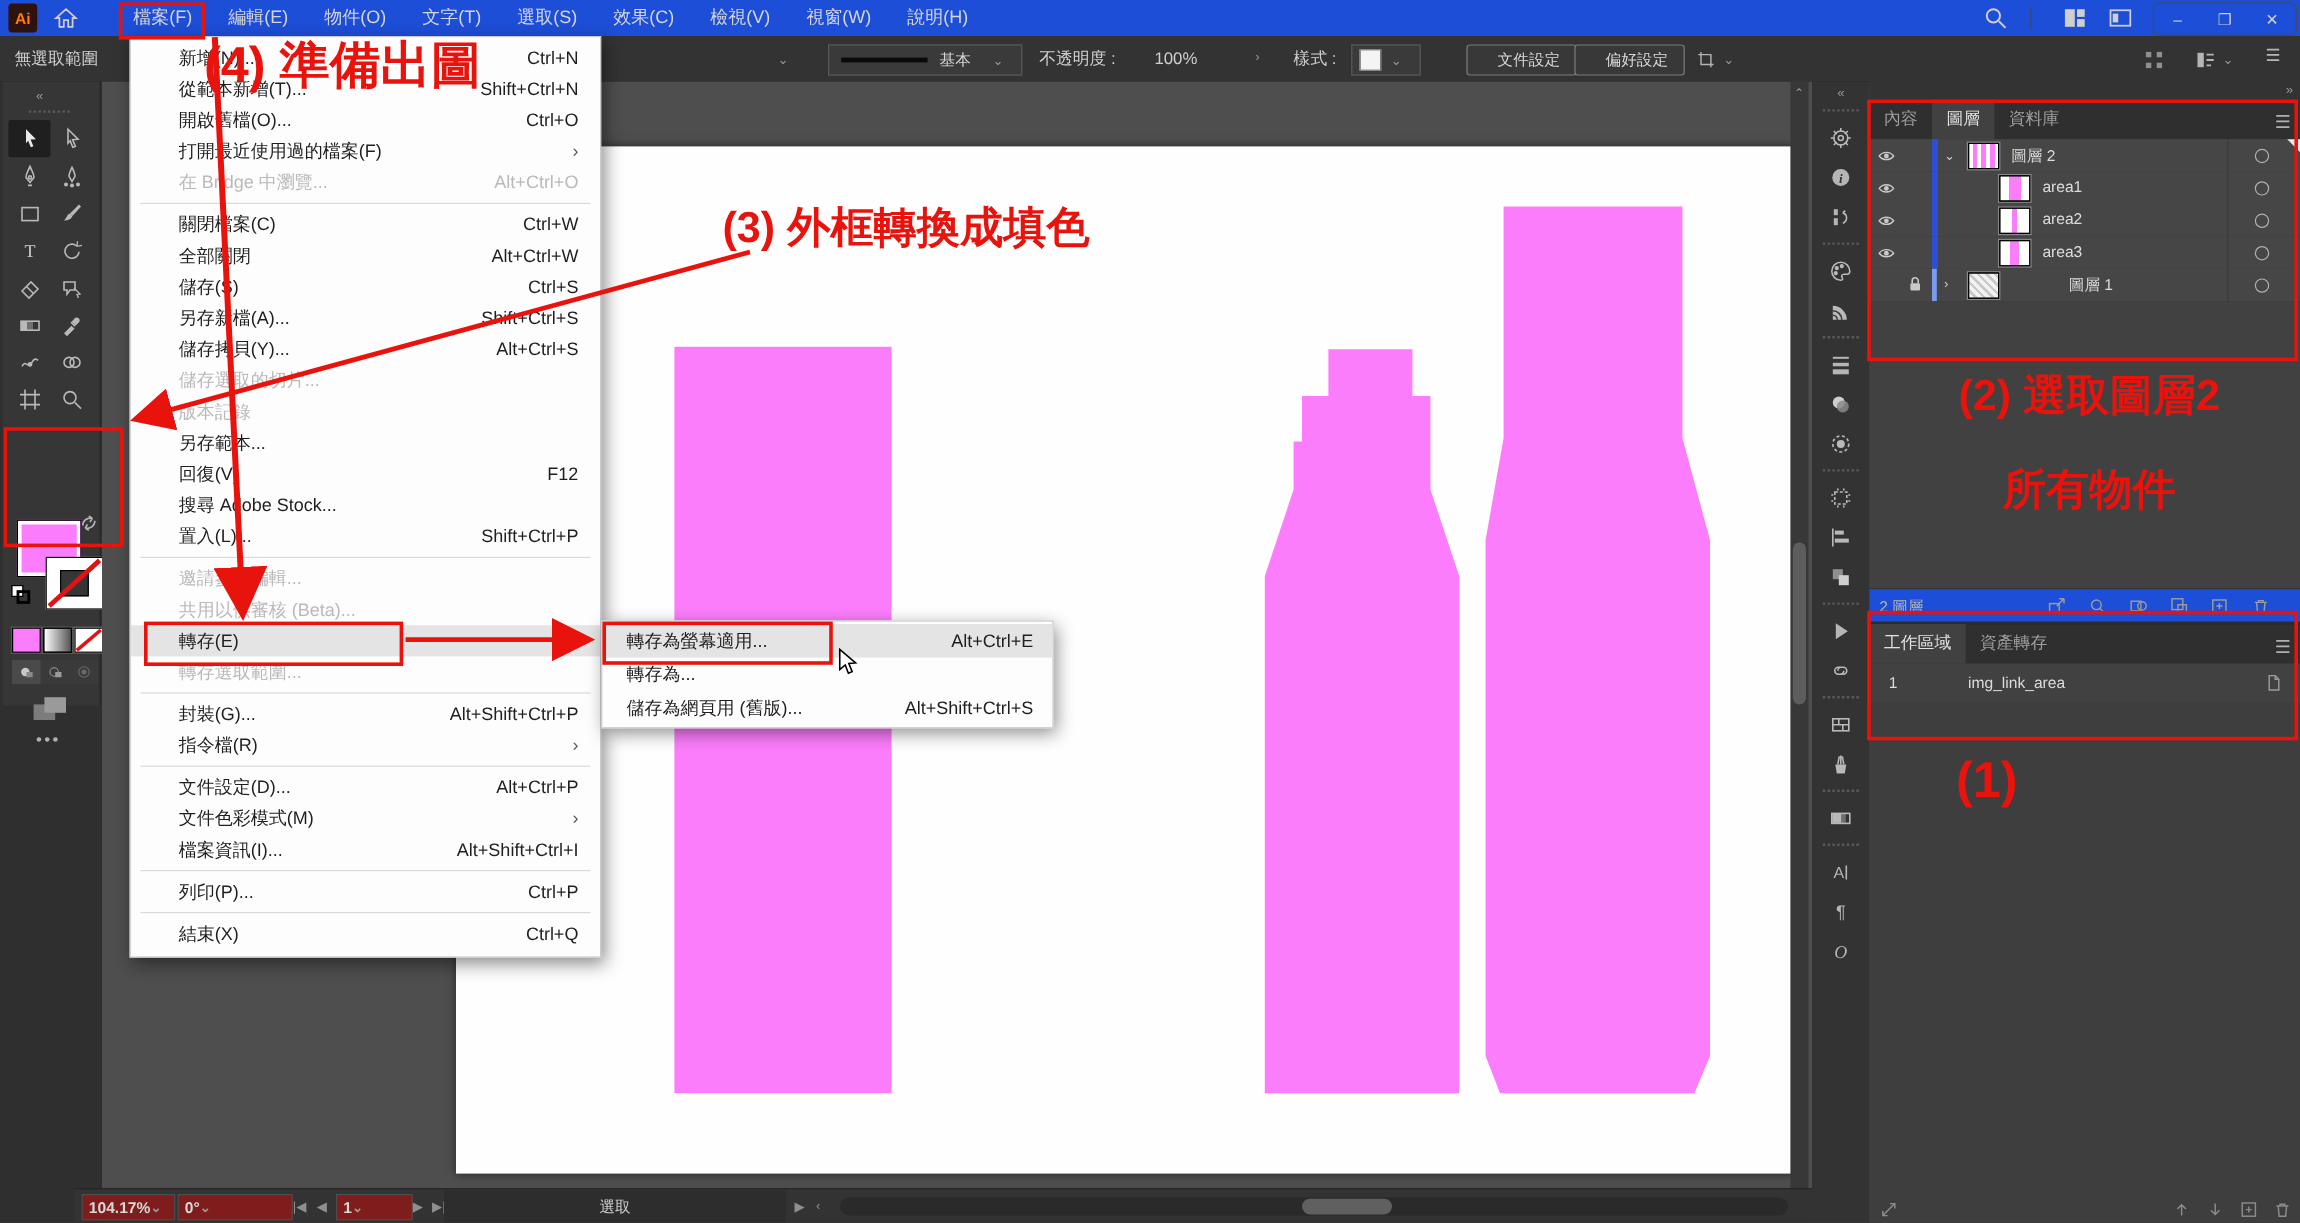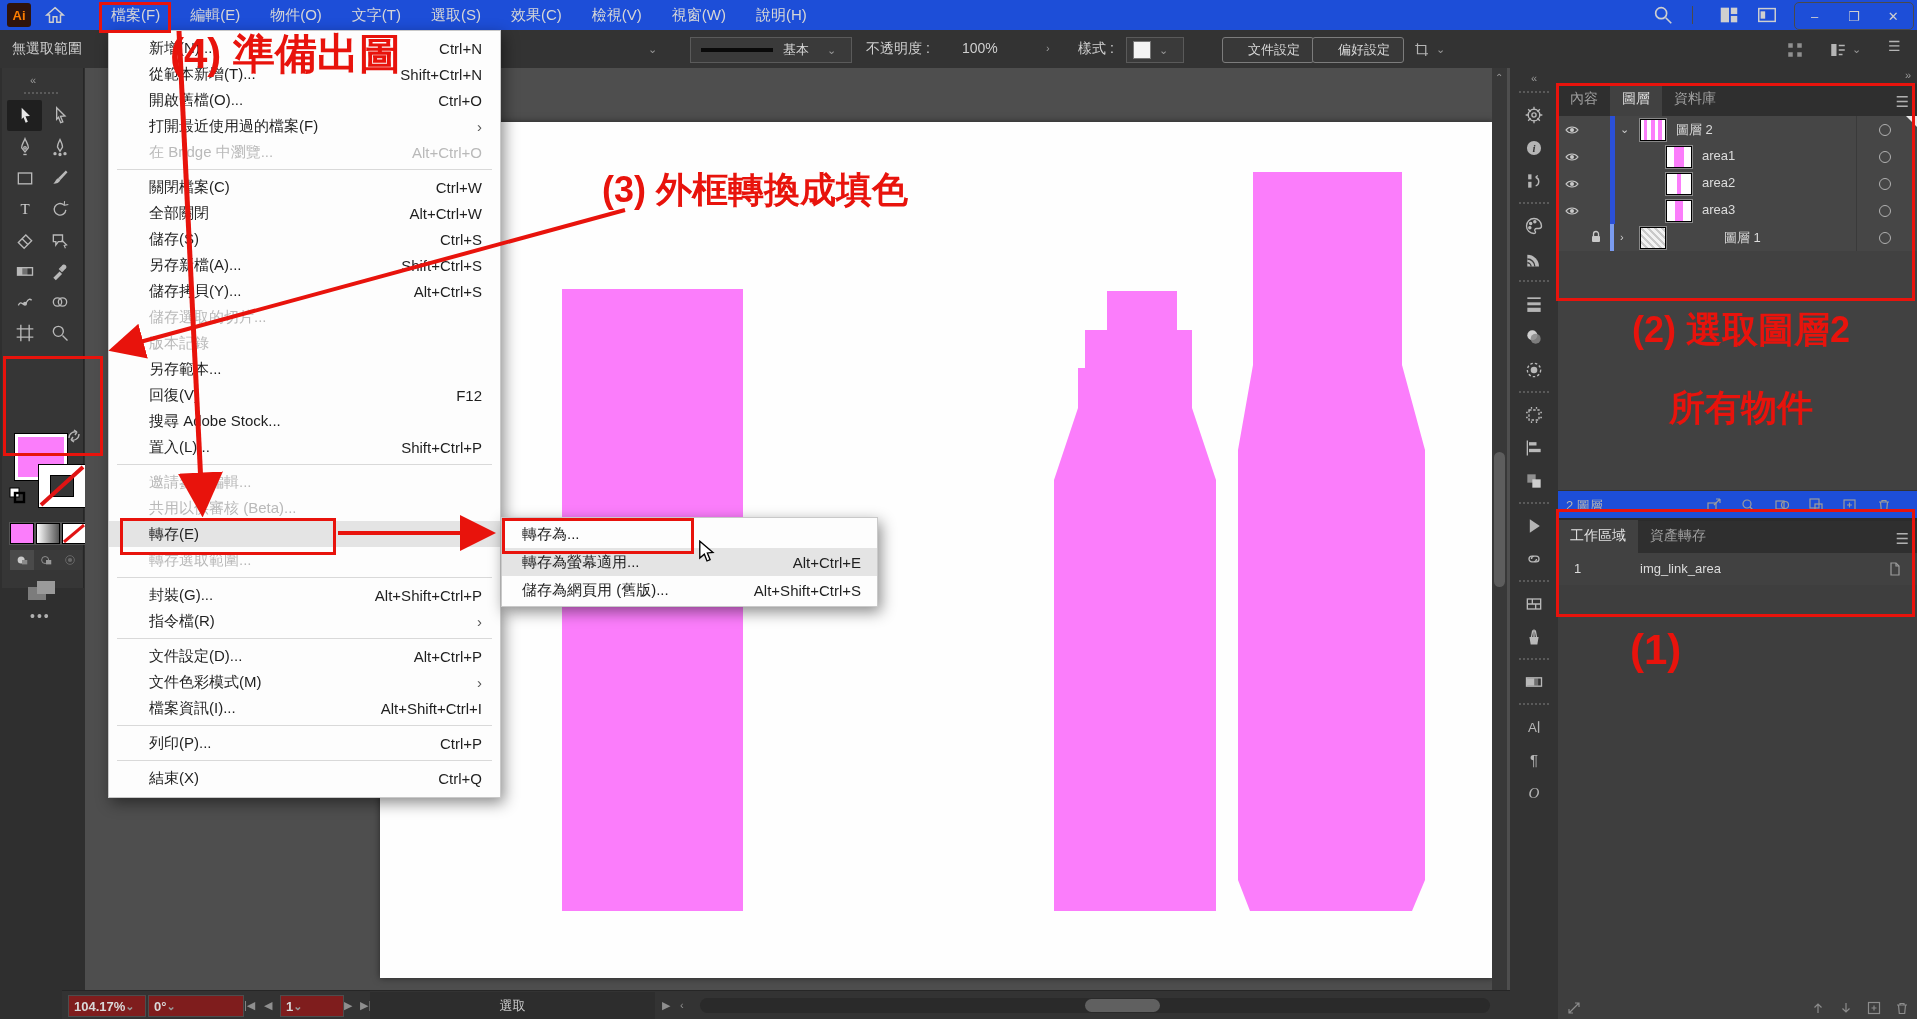--- a/index.html
+++ b/index.html
@@ -752,27 +752,27 @@
         <span class="fm-label">列印(P)...</span>
         <span class="fm-short">Ctrl+P</span>
       </div>
       <div class="fm-sep"></div>
       <div class="fm-row">
         <span class="fm-label">結束(X)</span>
         <span class="fm-short">Ctrl+Q</span>
       </div>
     </div>
 <div id="submenu">
+      <div class="sm-row hl">
+        <span class="fm-label">轉存為螢幕適用...</span>
+        <span class="fm-short">Alt+Ctrl+E</span>
+      </div>
       <div class="sm-row">
         <span class="fm-label">轉存為...</span>
         <span class="fm-short"></span>
-      </div>
-      <div class="sm-row hl">
-        <span class="fm-label">轉存為螢幕適用...</span>
-        <span class="fm-short">Alt+Ctrl+E</span>
       </div>
       <div class="sm-row">
         <span class="fm-label">儲存為網頁用 (舊版)...</span>
         <span class="fm-short">Alt+Shift+Ctrl+S</span>
       </div>
     </div>
 
 <div class="redbox" style="left:99px;top:2px;width:66px;height:25px;"></div>
 <div class="redbox" style="left:3px;top:356px;width:94px;height:94px;"></div>
 <div class="redbox" style="left:120px;top:518px;width:210px;height:31px;"></div>

